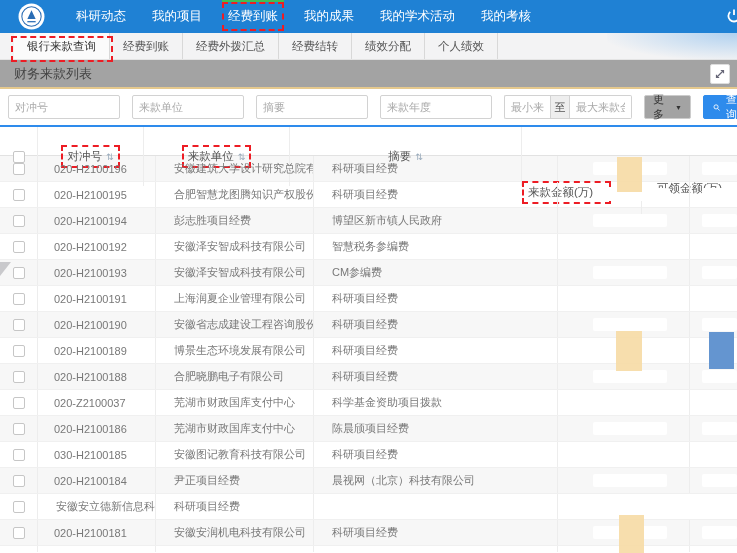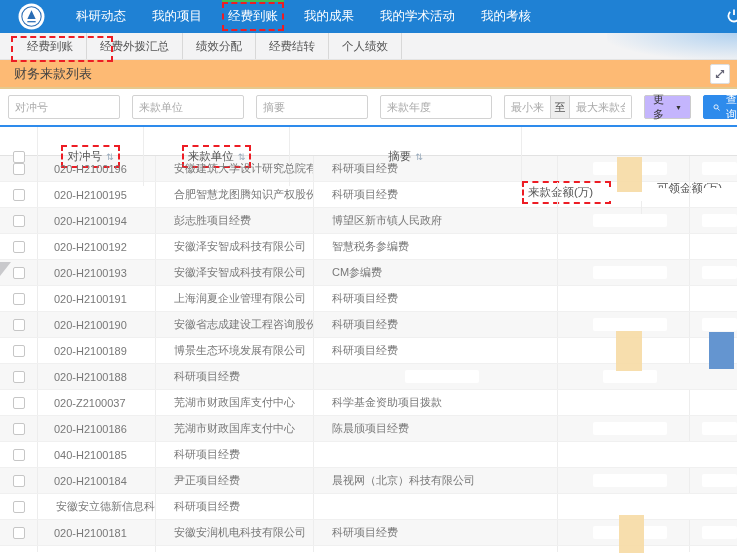--- a/index.html
+++ b/index.html
@@ -20,33 +20,33 @@
   .power{position:absolute;right:-5px;top:8px;width:16px;height:16px;cursor:pointer;}
 
   
   .subnav{height:27px;background:#f3f3f4;border-bottom:1px solid #e4e4e4;display:flex;align-items:stretch;padding-left:14px;}
   .tab{display:flex;align-items:center;padding:0 13px;font-size:11.5px;color:#555;border-right:1px solid #d8d8d8;white-space:nowrap;cursor:pointer;}
   .tab-active{background:#fbfbfb;color:#333;}
   .ann-tab-overlay{position:absolute;left:11px;top:36px;width:102px;height:26px;border:2px dashed var(--c-red);z-index:6;pointer-events:none;}
   .smudge{position:absolute;right:0;top:33px;width:130px;height:27px;background:radial-gradient(ellipse at 100% 0%, rgba(110,175,235,.5), rgba(110,175,235,0) 75%);}
 
   
-  .panel-head{position:relative;height:29px;background:#fdba74;border-bottom:2px solid var(--c-tan);display:flex;align-items:center;padding-left:14px;}
+  .panel-head{position:relative;height:29px;background:#a3a3a3;border-bottom:2px solid var(--c-tan);display:flex;align-items:center;padding-left:14px;}
   .title{font-size:13px;font-weight:normal;color:#444;}
   .expand{position:absolute;right:7px;top:4px;width:20px;height:20px;background:#fff;border:1px solid #ddd;border-radius:2px;display:flex;align-items:center;justify-content:center;cursor:pointer;}
 
   
   .search-row{height:36px;background:#fff;display:flex;align-items:center;padding:0 8px;gap:12px;}
   .inp{height:24px;border:1px solid #d2d2d2;border-radius:2px;font-size:11px;padding:0 6px;color:#333;width:112px;font-family:inherit;}
   .inp::placeholder{color:#a9a9a9;}
   .range{display:flex;align-items:center;}
   .inp.min{width:46px;border-right:none;border-radius:2px 0 0 2px;}
   .zhi{width:20px;height:24px;background:#eee;border:1px solid #d2d2d2;display:flex;align-items:center;justify-content:center;font-size:11px;color:#555;}
   .inp.max{width:62px;border-left:none;border-radius:0 2px 2px 0;}
-  .more{height:24px;margin-left:auto;padding:0 8px;background:#c4b5fd;border:1px solid #ccc;border-radius:2px;font-size:11px;color:#333;display:flex;align-items:center;gap:11px;cursor:pointer;font-family:inherit;}
+  .more{height:24px;margin-left:auto;padding:0 8px;background:#a3a3a3;border:1px solid #ccc;border-radius:2px;font-size:11px;color:#333;display:flex;align-items:center;gap:11px;cursor:pointer;font-family:inherit;}
   .caret{font-size:7px;color:#333;}
   .query{height:24px;padding:0 9px;background:var(--c-blue);border:1px solid var(--c-blue);border-radius:2px;color:#fff;font-size:11px;display:flex;align-items:center;gap:4px;cursor:pointer;font-family:inherit;}
 
   
   .thead,.trow{display:grid;grid-template-columns:38px 106px 146px 232px 120px 1fr;}
   .thead{height:31px;border-top:2px solid var(--c-blue);border-bottom:1px solid #e2e2e2;background:#fff;}
   .th{display:flex;justify-content:center;align-items:center;font-size:11.5px;color:#555;height:100%;border-right:1px solid #ededed;}
   .th:last-child{border-right:none;margin-top:32px;}
   .th.c4{justify-content:flex-start;padding-right:2px;margin-top:36px;}
   .hlab{display:inline-flex;align-items:center;gap:2px;padding:2px 4px;border:2px dashed transparent;white-space:nowrap;}
@@ -97,24 +97,25 @@
       </nav>
     <span class="power">
       <svg width="16" height="16" viewBox="0 0 16 16">
         <path d="M8 1.5 V7" stroke="#fff" stroke-width="1.8" fill="none"></path>
         <path d="M4.2 3.8 a5.6 5.6 0 1 0 7.6 0" fill="none" stroke="#fff" stroke-width="1.8"></path>
       </svg>
     </span>
   </header>
 
   <nav class="subnav" id="subnav-tabs">
+      <span class="tab tab-active">银行来款查询</span>
       <span class="tab">经费到账</span>
       <span class="tab">经费外拨汇总</span>
+      <span class="tab">经费结转</span>
       <span class="tab">绩效分配</span>
-      <span class="tab">经费结转</span>
       <span class="tab">个人绩效</span>
     </nav>
   <div class="smudge"></div>
   <div class="ann-tab-overlay"></div>
 
   <section class="panel-head">
     <h1 class="title">财务来款列表</h1>
     <button class="expand">
       <svg width="12" height="12" viewBox="0 0 12 12">
         <path d="M2.5 9.5 L9.5 2.5" stroke="#667" stroke-width="1.2" fill="none"></path>
@@ -279,20 +280,21 @@
           </div>
           <div class="td c5">
             <span class="strip s2"></span>
           </div>
         </div>
         <div class="trow odd">
           <div class="td c0">
             <span class="cb"></span>
           </div>
           <div class="td c1">020-H2100188</div>
+          <div class="td c2">合肥晓鹏电子有限公司</div>
           <div class="td c3">科研项目经费</div>
           <div class="td c4">
             <span class="strip"></span>
           </div>
           <div class="td c5">
             <span class="strip s2"></span>
           </div>
         </div>
         <div class="trow">
           <div class="td c0">
@@ -319,21 +321,22 @@
             <span class="strip"></span>
           </div>
           <div class="td c5">
             <span class="strip s2"></span>
           </div>
         </div>
         <div class="trow">
           <div class="td c0">
             <span class="cb"></span>
           </div>
-          <div class="td c1">040-H2100185</div>
+          <div class="td c1">030-H2100185</div>
+          <div class="td c2">安徽图记教育科技有限公司</div>
           <div class="td c3">科研项目经费</div>
           <div class="td c4">
             <span class="strip"></span>
           </div>
           <div class="td c5">
             <span class="strip s2"></span>
           </div>
         </div>
         <div class="trow odd">
           <div class="td c0">

